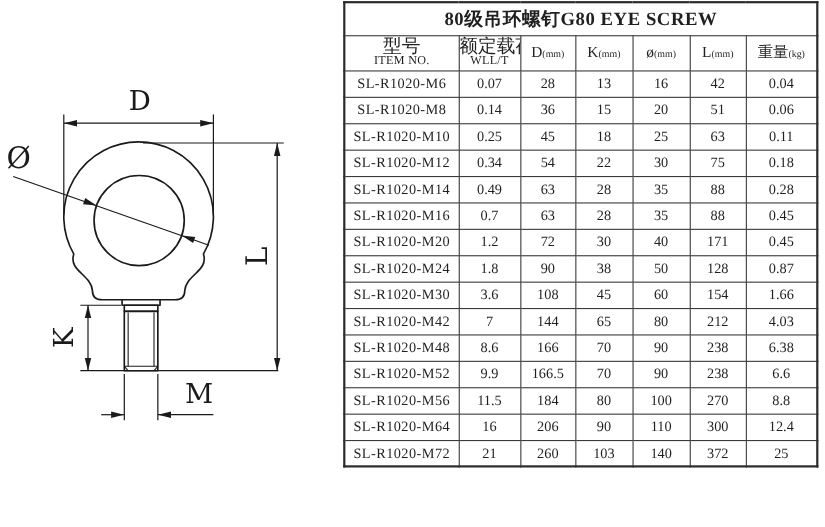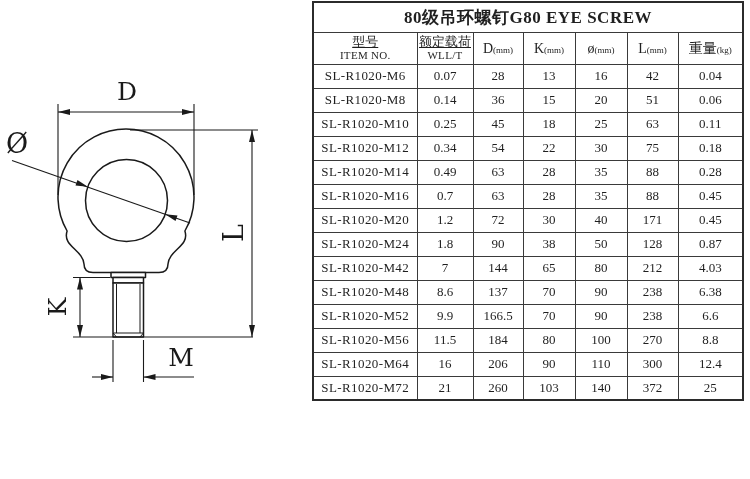--- a/index.html
+++ b/index.html
@@ -10,21 +10,21 @@
   
   .drawing { position:absolute; left:0; top:0; width:310px; height:479px; }
 
   
   .spec-table { position:absolute; left:312px; top:1px; width:430px; border-collapse:collapse; table-layout:fixed; }
   .spec-table td, .spec-table th { border:1px solid #3a3a3a; text-align:center; vertical-align:middle; overflow:hidden; white-space:nowrap; padding:0; }
   .spec-table { border:2px solid #2b2b2b; }
   .title-row td { height:30px; font-size:17px; font-weight:bold; letter-spacing:.5px; }
   .title-cn { }
   .head-row th { height:32px; font-weight:normal; }
-  .h-cn { display:block; font-size:13px; line-height:15px;text-decoration:underline; }
+  .h-cn { display:block; font-size:17px; line-height:15px; }
   .h-en { display:block; font-size:11px; line-height:13px; letter-spacing:.3px;font-family:Liberation Serif, serif; }
   .h-dim { font-size:14px; }
   .h-unit { font-size:9px; }
   .data-row td { height:24px; font-size:13px; }
   .data-row td.c-item { font-size:13px; letter-spacing:.4px;font-family:Liberation Serif, serif; }
 </style>
 </head>
 <body>
 
 <div class="sheet">
@@ -213,36 +213,45 @@
         <tr class="data-row">
           <td class="c-item">SL-R1020-M24</td>
           <td>1.8</td>
           <td>90</td>
           <td>38</td>
           <td>50</td>
           <td>128</td>
           <td>0.87</td>
         </tr>
 
+        <tr class="data-row">
+          <td class="c-item">SL-R1020-M30</td>
+          <td>3.6</td>
+          <td>108</td>
+          <td>45</td>
+          <td>60</td>
+          <td>154</td>
+          <td>1.66</td>
+        </tr>
 
 
         <tr class="data-row">
           <td class="c-item">SL-R1020-M42</td>
           <td>7</td>
           <td>144</td>
           <td>65</td>
           <td>80</td>
           <td>212</td>
           <td>4.03</td>
         </tr>
 
         <tr class="data-row">
           <td class="c-item">SL-R1020-M48</td>
           <td>8.6</td>
-          <td>137</td>
+          <td>166</td>
           <td>70</td>
           <td>90</td>
           <td>238</td>
           <td>6.38</td>
         </tr>
 
         <tr class="data-row">
           <td class="c-item">SL-R1020-M52</td>
           <td>9.9</td>
           <td>166.5</td>

